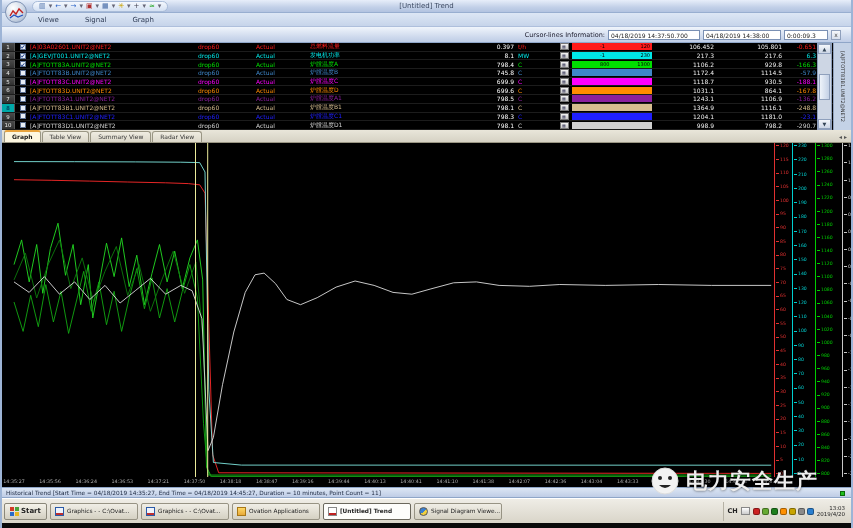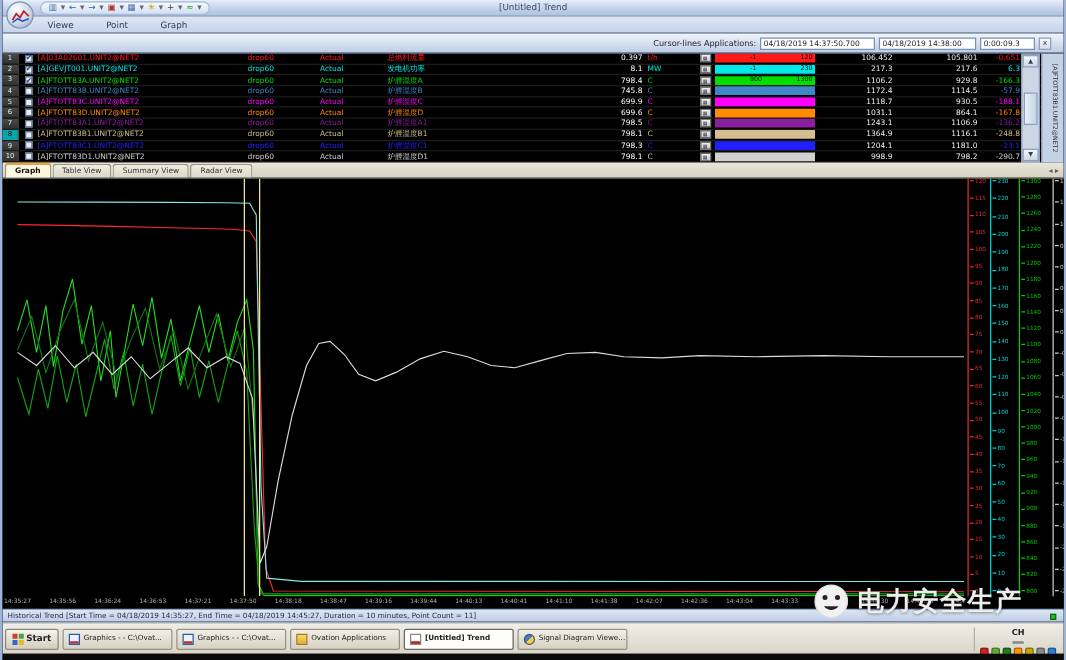--- a/index.html
+++ b/index.html
@@ -102,21 +102,21 @@
   .start-btn { display:flex; align-items:center; gap:2px; height:17px; padding:0 5px;
     background:linear-gradient(#f4f2ea,#d2cec0); border:1px solid #8a877a; border-radius:2px; font-size:7px; font-weight:bold; color:#222; }
   .start-flag { display:grid; grid-template-columns:4px 4px; grid-template-rows:4px 4px; gap:1px; }
   .start-flag i { display:block; }
   .task-item { display:flex; align-items:center; gap:3px; width:88px; height:17px; padding:0 4px;
     background:linear-gradient(#f0eee6,#d5d1c3); border:1px solid #979384; border-radius:2px; font-size:5.8px; color:#222;
     white-space:nowrap; overflow:hidden; }
   .task-item.active { background:#fdfdfb; border-color:#6a675c; font-weight:bold; }
   .ti-icon { width:9px; height:9px; flex:0 0 auto; }
   .tray { margin-left:auto; display:flex; align-items:center; gap:3px; height:19px; padding:0 4px;
-    border-left:1px solid #b5b1a4;flex-direction:column; }
+    border-left:1px solid #b5b1a4; }
   .tray-lang { font-size:6.5px; color:#222; font-weight:bold; }
   .tray-kb { width:9px; height:8px; background:linear-gradient(#fff,#ccc); border:1px solid #888; }
   .tray-ico { width:7px; height:7px; border-radius:2px; border:1px solid rgba(0,0,0,.35); }
   .tray-clock { text-align:right; font-size:5.5px; color:#222; line-height:6px; }
   .bottom-strip { position:absolute; left:0; top:523px; width:100%; height:5px; background:#0a0a0a; }
 </style>
 </head>
 <body>
 
 <div id="win">
@@ -144,26 +144,26 @@
       <span class="qicon" style="color: rgb(200, 160, 0);">✳</span>
       <span class="qicon" style="color: rgb(102, 102, 119);">▾</span>
       <span class="qicon" style="color: rgb(68, 68, 85);">+</span>
       <span class="qicon" style="color: rgb(102, 102, 119);">▾</span>
       <span class="qicon" style="color: rgb(24, 160, 24);">≈</span>
       <span class="qicon" style="color: rgb(102, 102, 119);">▾</span>
     </div>
 
   <div class="menubar" id="menu-tabs">
       <div class="menu-tab">Viewe</div>
-      <div class="menu-tab">Point</div>
+      <div class="menu-tab">Signal</div>
       <div class="menu-tab">Graph</div>
     </div>
 
   <div class="toolbar">
-    <span class="cur-label">Cursor-lines Applications:</span>
+    <span class="cur-label">Cursor-lines Information:</span>
     <span class="cur-field" style="width:92px">04/18/2019 14:37:50.700</span>
     <span class="cur-field" style="width:78px">04/18/2019 14:38:00</span>
     <span class="cur-field" style="width:44px">0:00:09.3</span>
     <span class="cur-close">x</span>
   </div>
 
   <div class="table-wrap">
     <div id="table-body">
         <div class="t-row">
           <div class="c-num">1</div>

